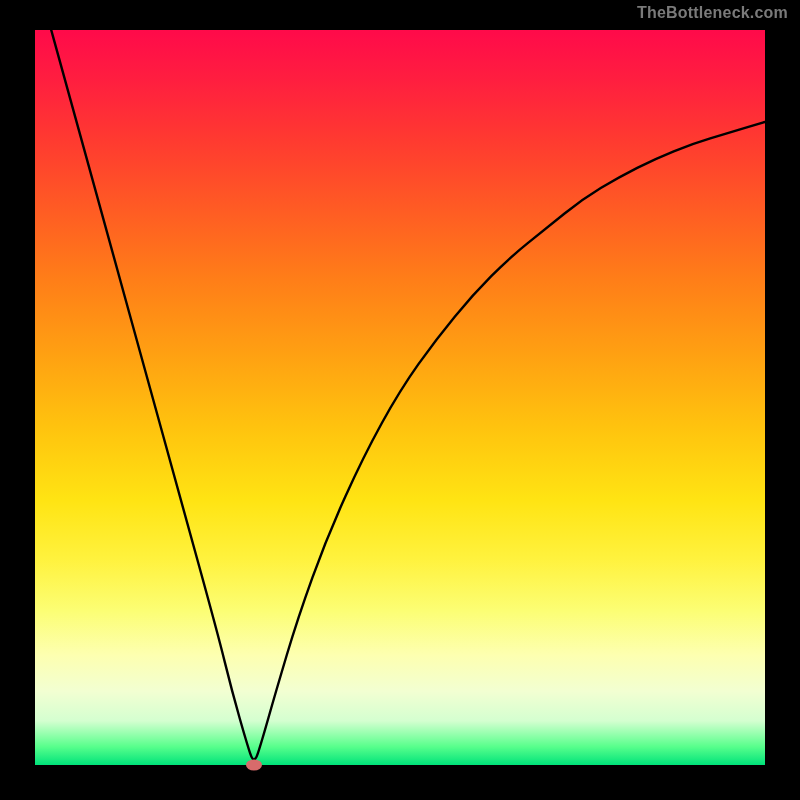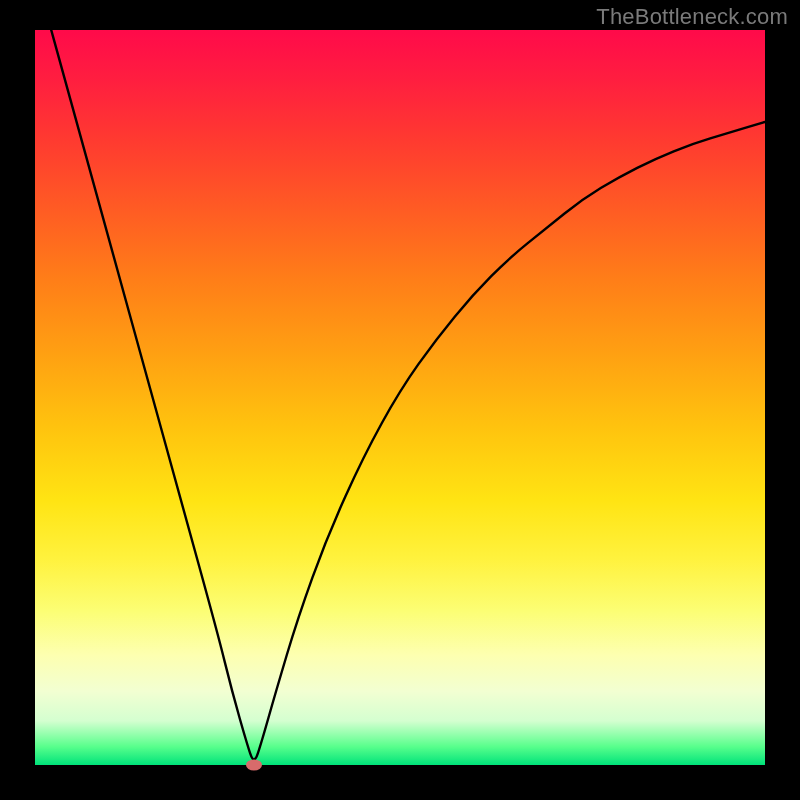--- a/index.html
+++ b/index.html
@@ -15,22 +15,22 @@
     position: relative;
     width: 800px;
     height: 800px;
     background: #000;
   }
   .watermark {
     position: absolute;
     top: 4px;
     right: 12px;
     color: #7a7a7a;
-    font-size: 22px;
-    font-weight: 400;
+    font-size: 16px;
+    font-weight: 700;
     letter-spacing: 0.2px;
     z-index: 5;
   }
   .plot-area {
     position: absolute;
     left: 35px;
     top: 30px;
     width: 730px;
     height: 735px;
     background: linear-gradient(to bottom,

